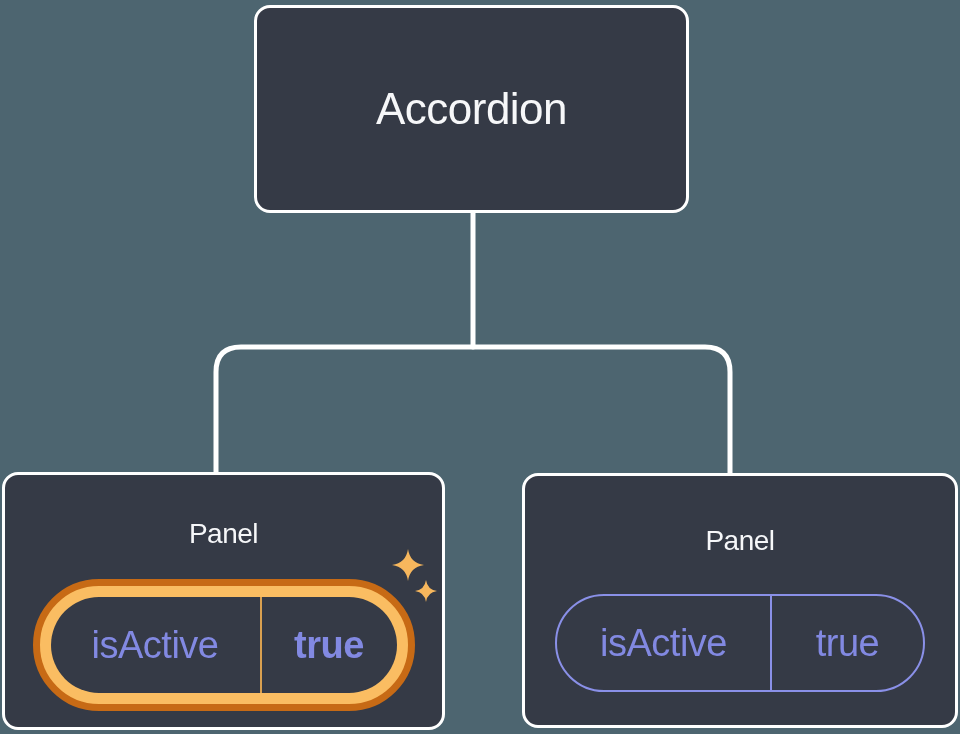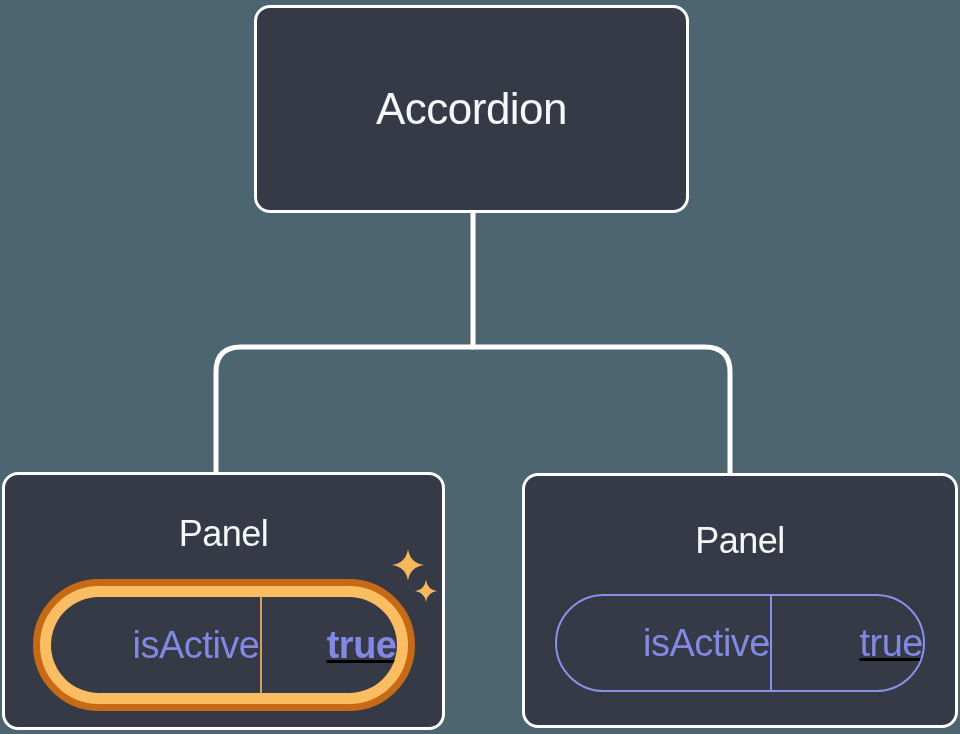--- a/index.html
+++ b/index.html
@@ -39,21 +39,21 @@
     z-index: 1;
   }
   .node-root {
     left: 254px; top: 5px;
     width: 435px; height: 208px;
     justify-content: center;
   }
   .node-title {
     color: var(--title-text, #f6f7f9);
     font-weight: 500;
-    font-size: 36px;
+    font-size: 28px;
     line-height: 46px;
     letter-spacing: -0.5px;
   }
   .root-title {
     font-size: 44px;
     line-height: 52px;
   }
   .node-panel-left {
     left: 2px; top: 472px;
     width: 443px; height: 258px;
@@ -91,25 +91,25 @@
   .pill-outline {
     margin-top: 30px;
     width: 370px;
     height: 98px;
     border: 2px solid var(--state-pill-border, #8a90e8);
     background: var(--node-fill, #353a46);
   }
   .cell {
     display: flex;
     align-items: center;
-    justify-content: flex-end;
+    justify-content: center;
   }
   .key-cell-active { width: 209px; }
   .key-cell-inactive { width: 213px; }
-  .val-cell { flex: 1; text-decoration: underline; }
+  .val-cell { flex: 1; }
   .vline { width: 2px; }
   .vline-orange { background: var(--highlight-divider, #d9a050); }
   .vline-purple { background: var(--state-pill-border, #8a90e8); }
   .state-text {
     color: var(--state-text, #8289e2);
     font-size: 38px;
     letter-spacing: -0.5px;
   }
   .state-value-bold { font-weight: 700; }
   .sparkles {

